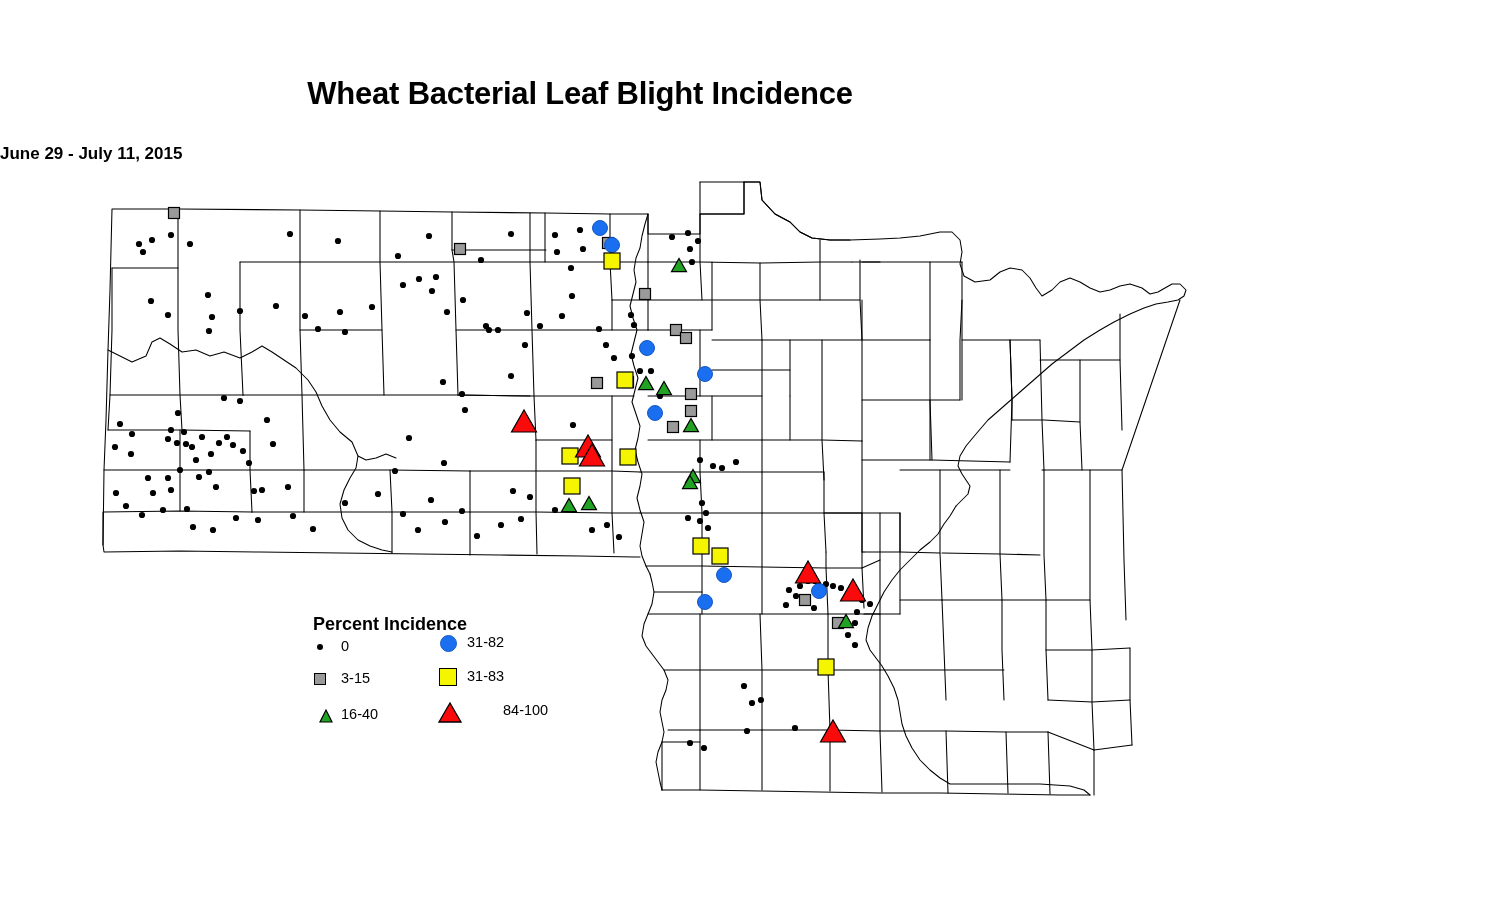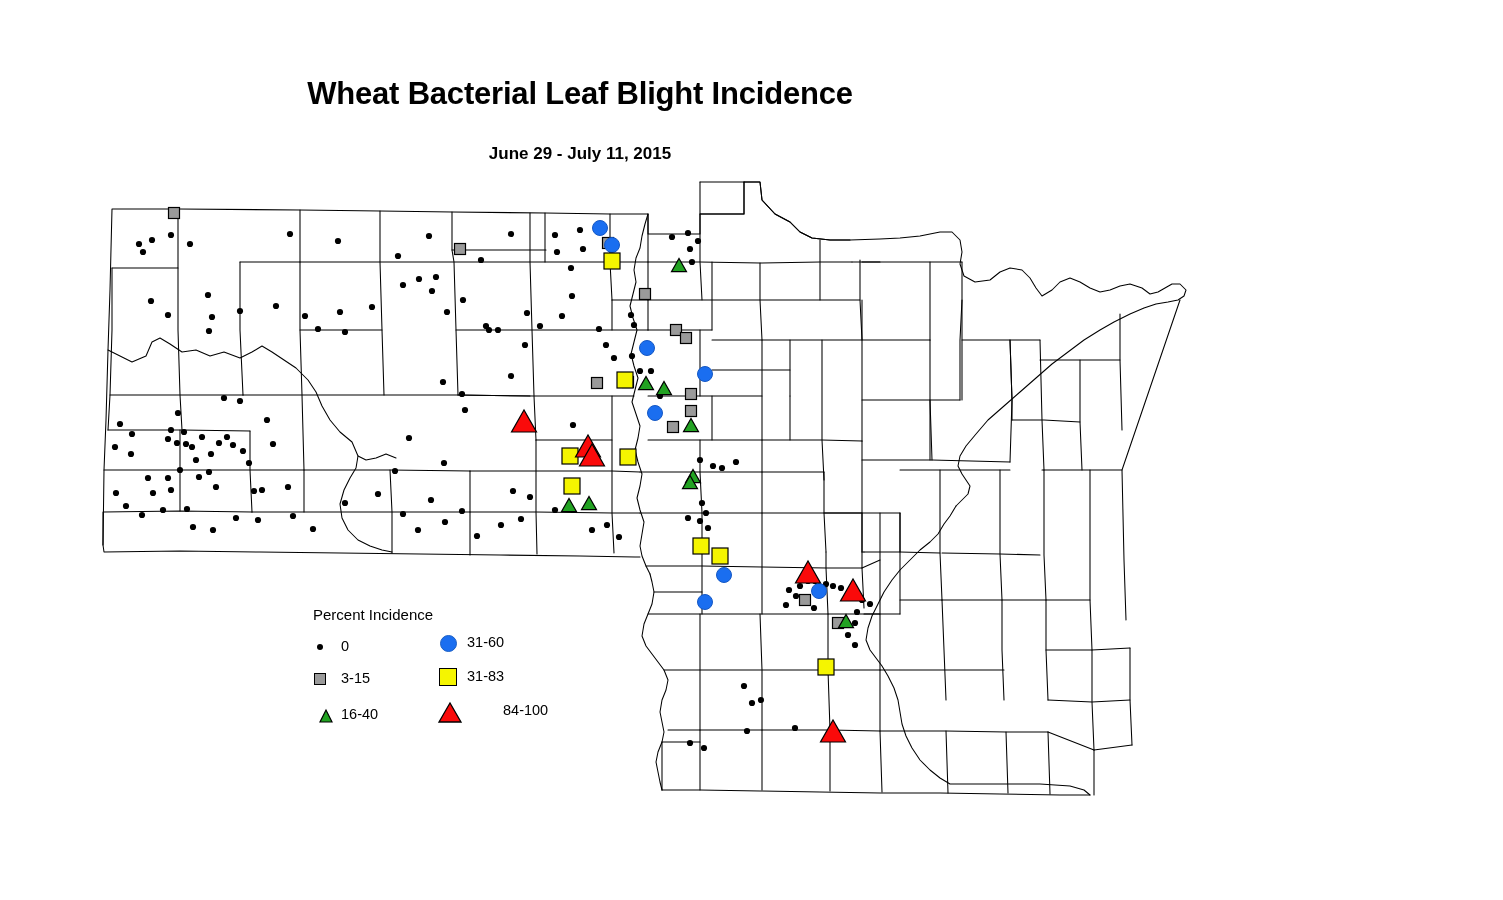--- a/index.html
+++ b/index.html
@@ -2,29 +2,29 @@
 <html><head>
 <meta charset="utf-8">
 <style>
   html,body{margin:0;padding:0;background:#ffffff;}
   body{width:1503px;height:900px;position:relative;overflow:hidden;
        font-family:"Liberation Sans","DejaVu Sans",sans-serif;color:#000;}
   #page{position:absolute;left:0;top:0;width:1503px;height:900px;background:#fff;}
 
   #title{position:absolute;left:0;top:76px;width:1160px;text-align:center;
          font-size:31px;font-weight:bold;letter-spacing:-0.2px;color:#000;}
-  #subtitle{position:absolute;left:0;top:144px;width:1160px;text-align:center;
+  #subtitle{position:absolute;left:0;top:144px;width:1160px;text-align:left;
             font-size:17px;font-weight:bold;color:#000;}
 
   #mapwrap{position:absolute;left:0;top:0;width:1503px;height:900px;}
   #mapsvg{position:absolute;left:0;top:0;width:1503px;height:900px;}
 
   
   #legend{position:absolute;left:311px;top:598px;width:230px;height:132px;}
-  #legend-title{position:absolute;left:2px;top:8px;font-size:15px;font-weight:normal;white-space:nowrap;}
+  #legend-title{position:absolute;left:2px;top:16px;font-size:18px;font-weight:bold;white-space:nowrap;}
   .lg-row{position:absolute;height:26px;}
   .lg-sym{position:absolute;left:0;top:0;width:26px;height:26px;}
   .lg-lab{position:absolute;left:30px;top:4px;font-size:14.5px;white-space:nowrap;color:#000;}
 
   .sym-dot{position:absolute;border-radius:50%;background:#000;}
   .sym-sq{position:absolute;border:1.4px solid #000;box-sizing:border-box;}
   .sym-ci{position:absolute;border-radius:50%;border:1px solid #1b5fc4;box-sizing:border-box;}
 </style>
 </head>
 <body>
@@ -451,21 +451,21 @@
           <polygon points="9,20 21,20 15,8" fill="#22a222" stroke="#000" stroke-width="1.2"></polygon>
         </svg>
       </span>
       <span class="lg-lab">16-40</span>
     </div>
 
     <div class="lg-row" style="left:126px;top:32px;">
       <span class="lg-sym">
         <span class="sym-ci" style="left:3px;top:5px;width:17px;height:17px;background:#1a6ef0;"></span>
       </span>
-      <span class="lg-lab">31-60</span>
+      <span class="lg-lab">31-82</span>
     </div>
 
     <div class="lg-row" style="left:126px;top:66px;">
       <span class="lg-sym">
         <span class="sym-sq" style="left:2px;top:4px;width:18px;height:18px;background:#f5f500;"></span>
       </span>
       <span class="lg-lab">31-83</span>
     </div>
 
     <div class="lg-row" style="left:126px;top:100px;">

